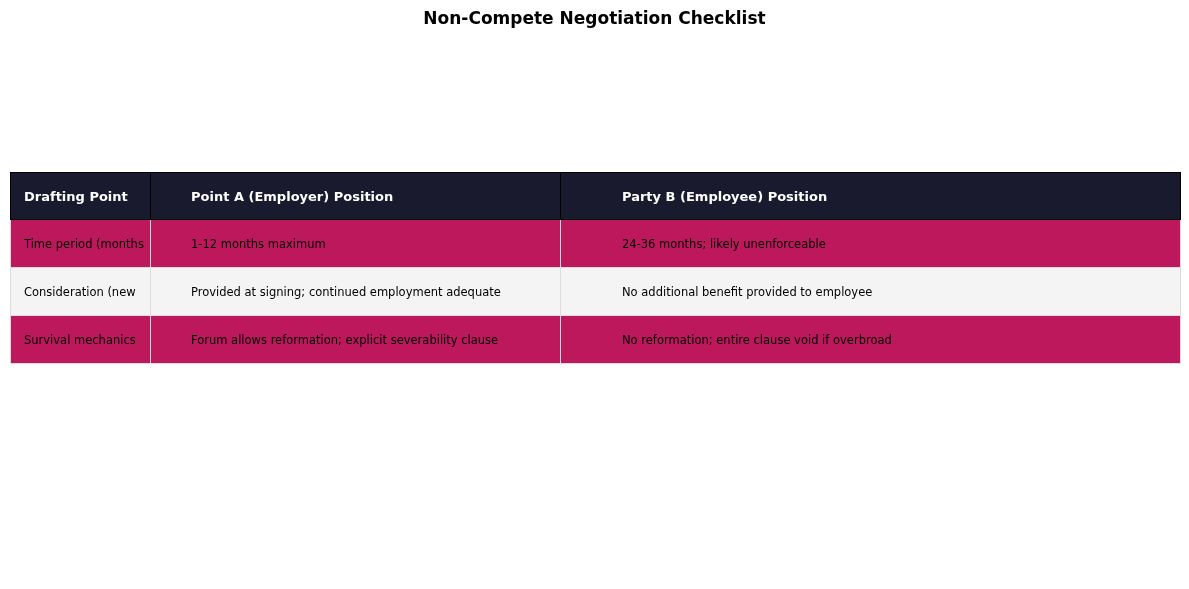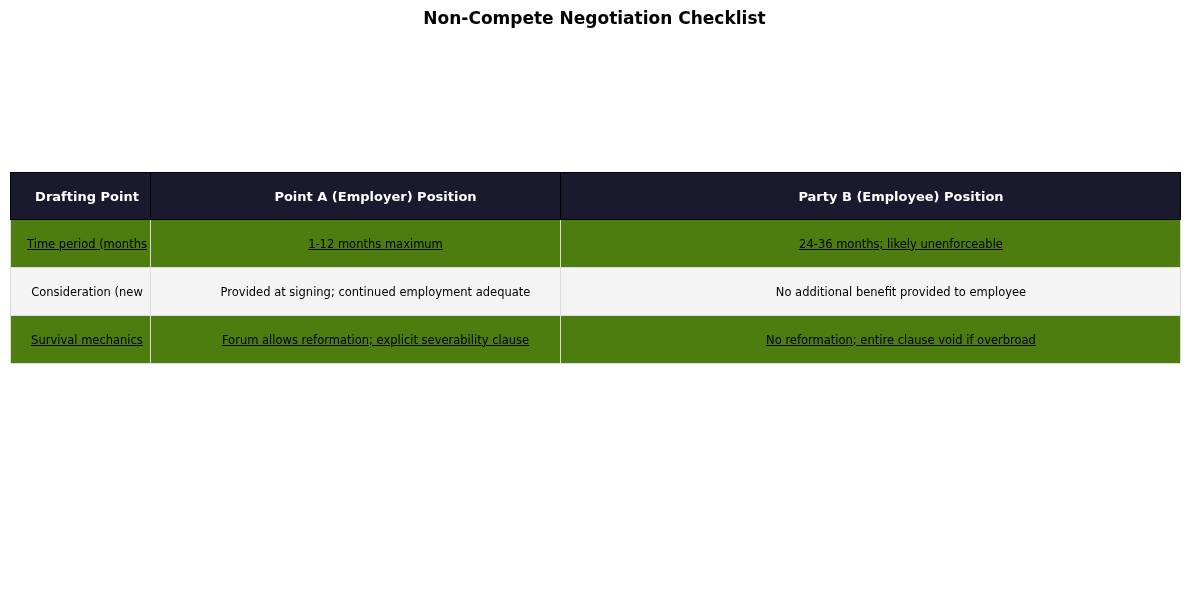--- a/index.html
+++ b/index.html
@@ -47,30 +47,29 @@
       color: #ffffff;
       font-weight: bold;
       font-size: 13px;
       border: 1px solid #000000;
     }
     .table td {
       height: 47px;
       color: #000000;
       border: 1px solid #dcdcdc;
     }
-    .table tr.odd td { background: #4d7c0f; text-decoration: underline; }
+    .table tr.odd td { background: #be185d; }
     .table tr.even td { background: #f4f4f4; }
     .col1 { width: 140px; }
     .col2 { width: 410px; }
     .col3 { width: 620px; }
     .cell-inner {
       display: block;
       overflow: hidden;
       white-space: nowrap;
-      text-align: center;
     }
     .c1 .cell-inner { padding-left: 13px; }
     .c2 .cell-inner { padding-left: 40px; }
     .c3 .cell-inner { padding-left: 61px; }
   </style>
 </head>
 <body>
 
 <div class="title">Non-Compete Negotiation Checklist</div>
 

